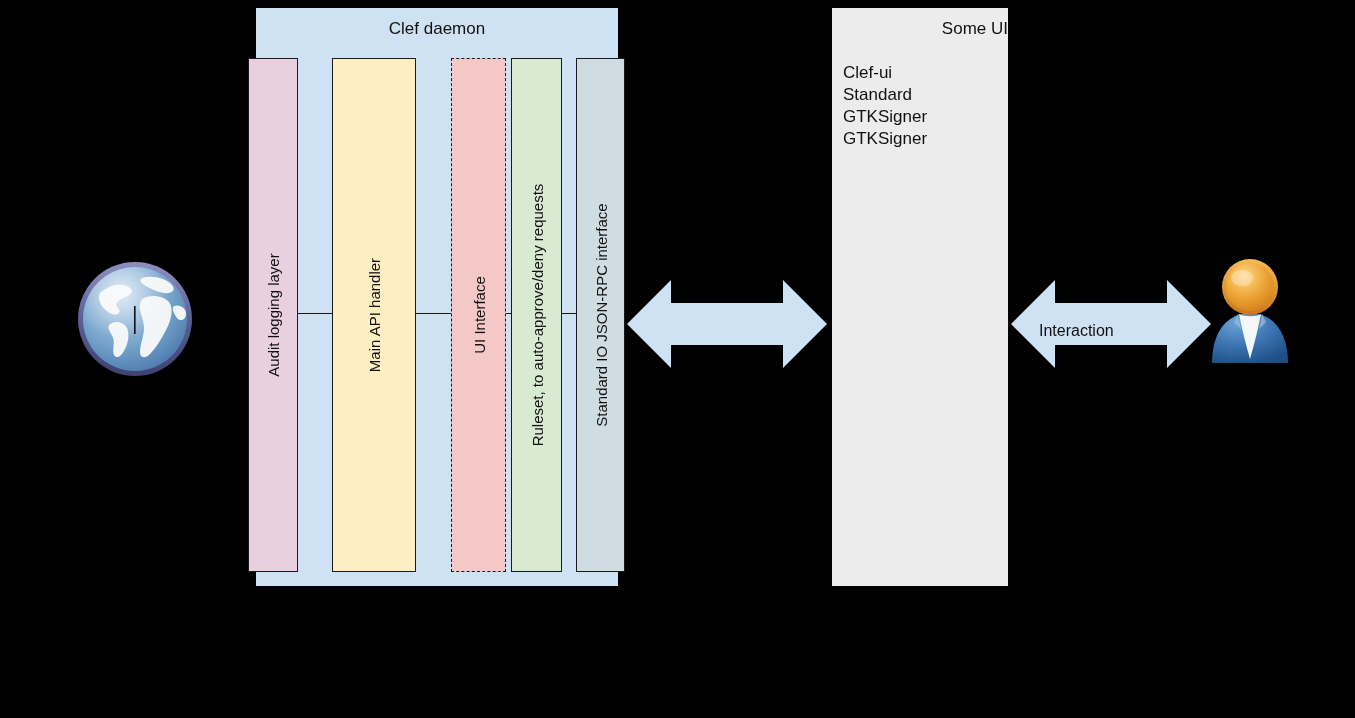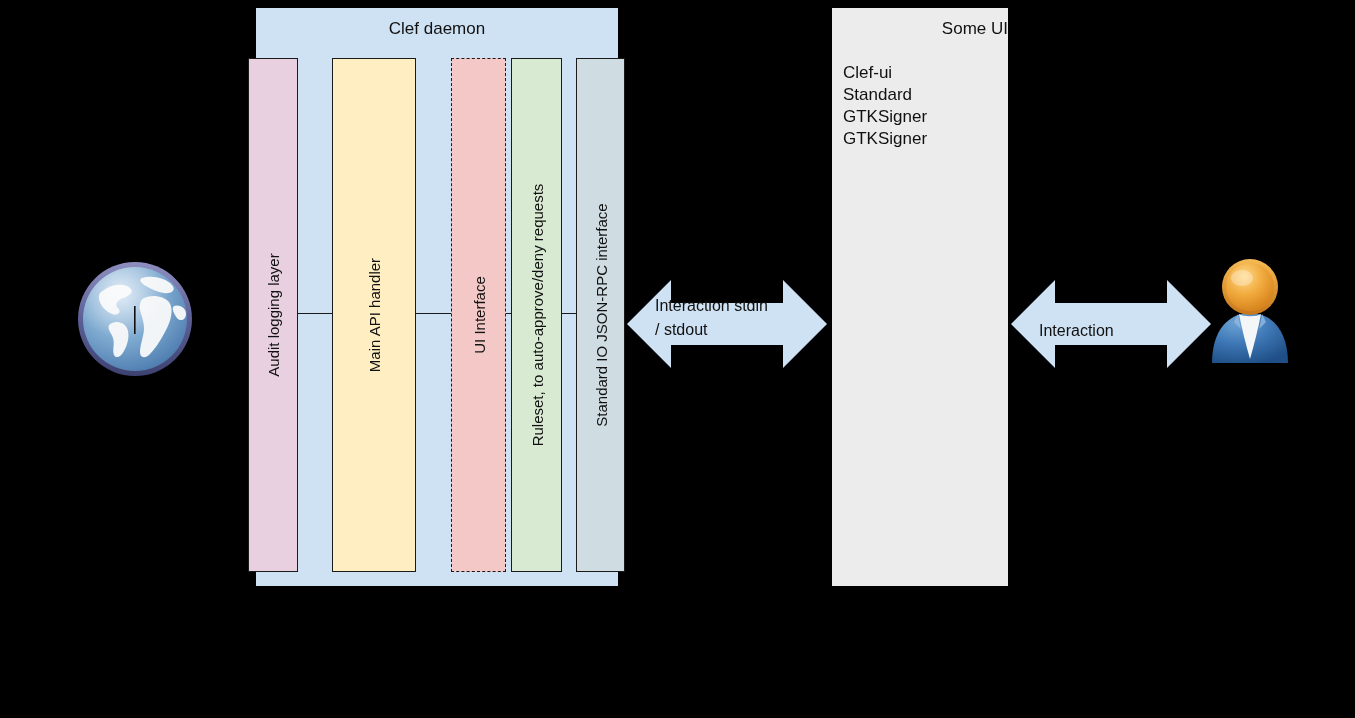--- a/index.html
+++ b/index.html
@@ -226,22 +226,20 @@
 
   <div class="lane lane-ruleset">
     <span class="lane-label">Ruleset, to auto-approve/deny requests</span>
   </div>
 
   <div class="lane lane-stdio">
     <span class="lane-label">Standard IO JSON-RPC interface</span>
   </div>
 
   <div class="arrow arrow-stdio"></div>
-  <div class="arrow-label arrow-label-stdio">Interaction stdin
-/ stdout</div>
 
   <div class="someui-box">
     <div class="someui-title">Some UI</div>
     <div class="someui-list">
       <div class="someui-list-item">Clef-ui</div>
       <div class="someui-list-item">Standard</div>
       <div class="someui-list-item">GTKSigner</div>
       <div class="someui-list-item">GTKSigner</div>
     </div>
   </div>

